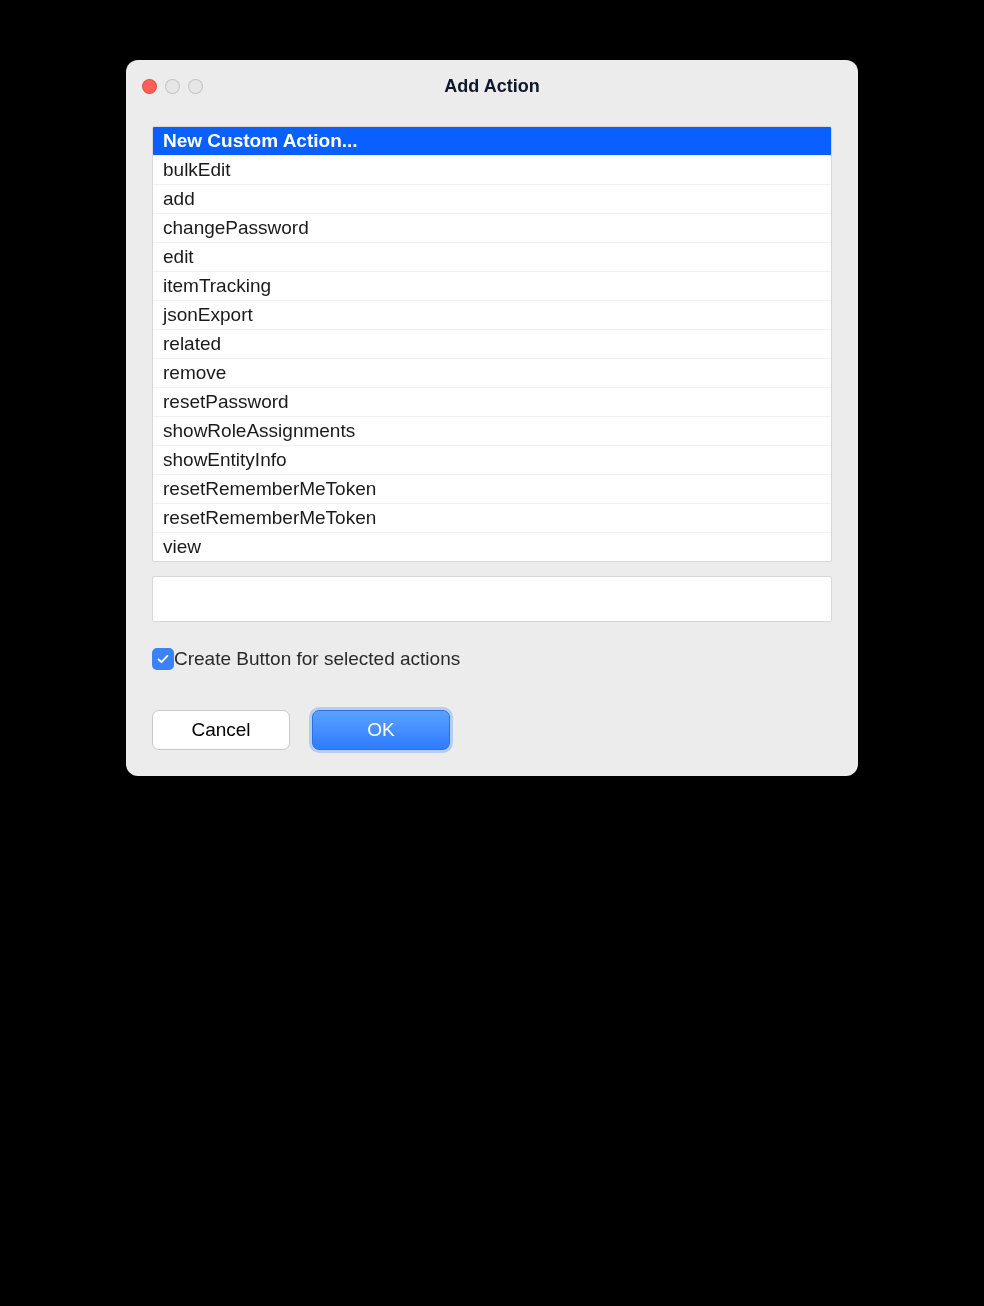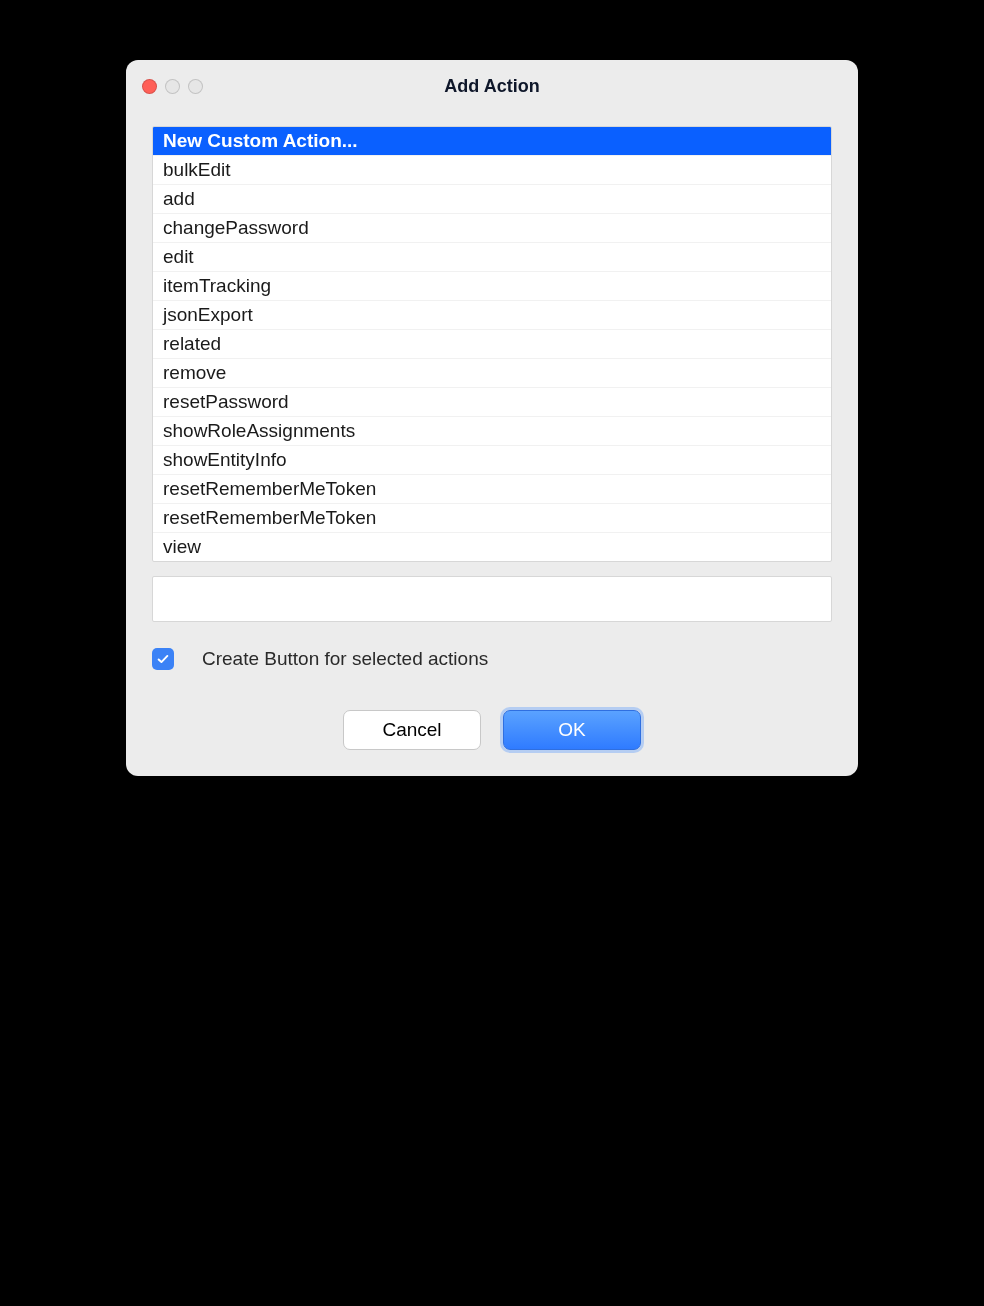--- a/index.html
+++ b/index.html
@@ -82,41 +82,41 @@
       background: #fff;
       border: 1px solid #d7d7d7;
       border-radius: 2px;
       padding: 0 10px;
       font-size: 18px;
       outline: none;
     }
     .checkbox-row {
       display: flex;
       align-items: center;
-      gap: 28px;
+      gap: 0;
       margin-top: 26px;
     }
     .checkbox {
       width: 22px;
       height: 22px;
       border-radius: 5px;
       background: #3b82f6;
       display: inline-flex;
       align-items: center;
       justify-content: center;
       color: #fff;
     }
     .checkbox svg { width: 14px; height: 14px; }
     .checkbox-label {
       font-size: 19px;
       color: #2a2a2a;
     }
     .buttons {
       display: flex;
-      justify-content: center;
+      justify-content: flex-start;
       gap: 22px;
       margin-top: 40px;
     }
     .btn {
       min-width: 138px;
       height: 40px;
       border-radius: 7px;
       font-size: 19px;
       border: 1px solid #c8c8c8;
       background: #fff;

